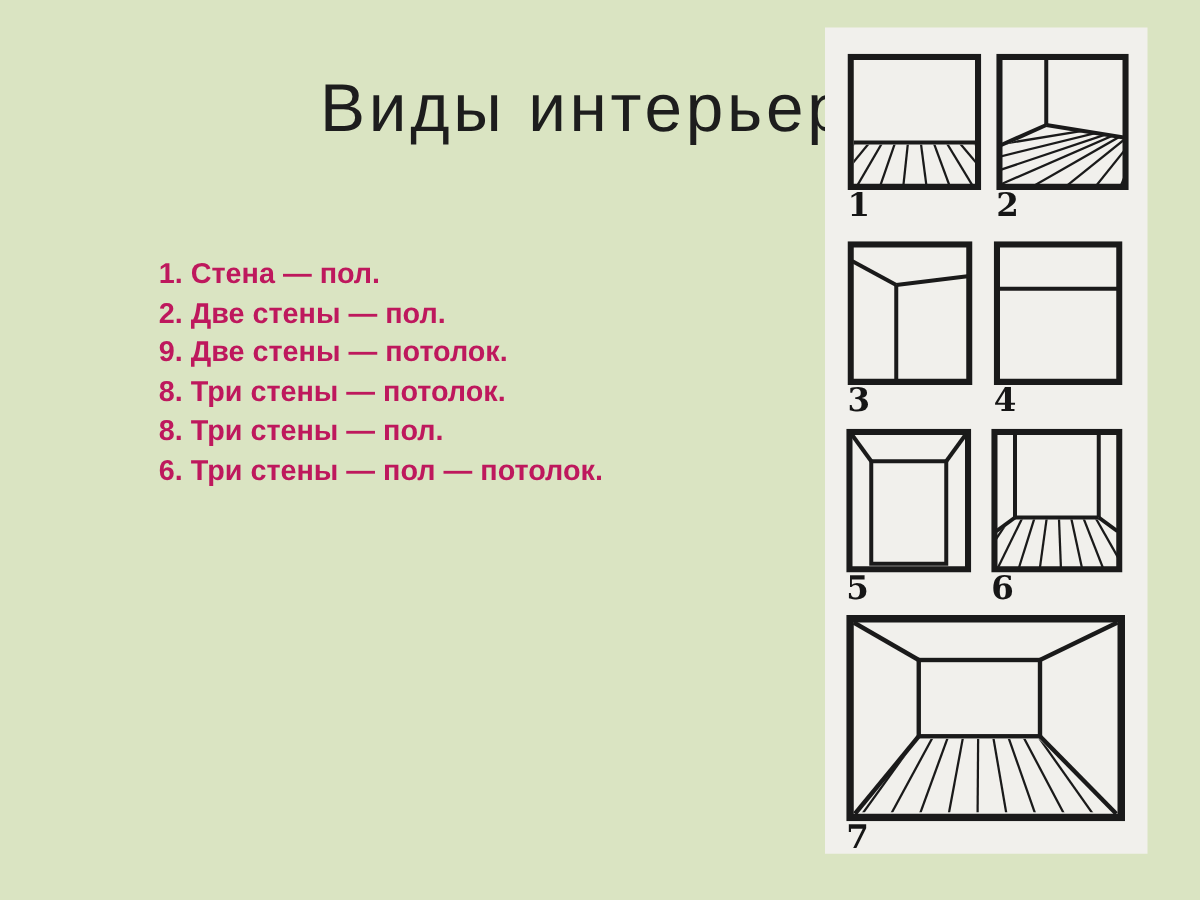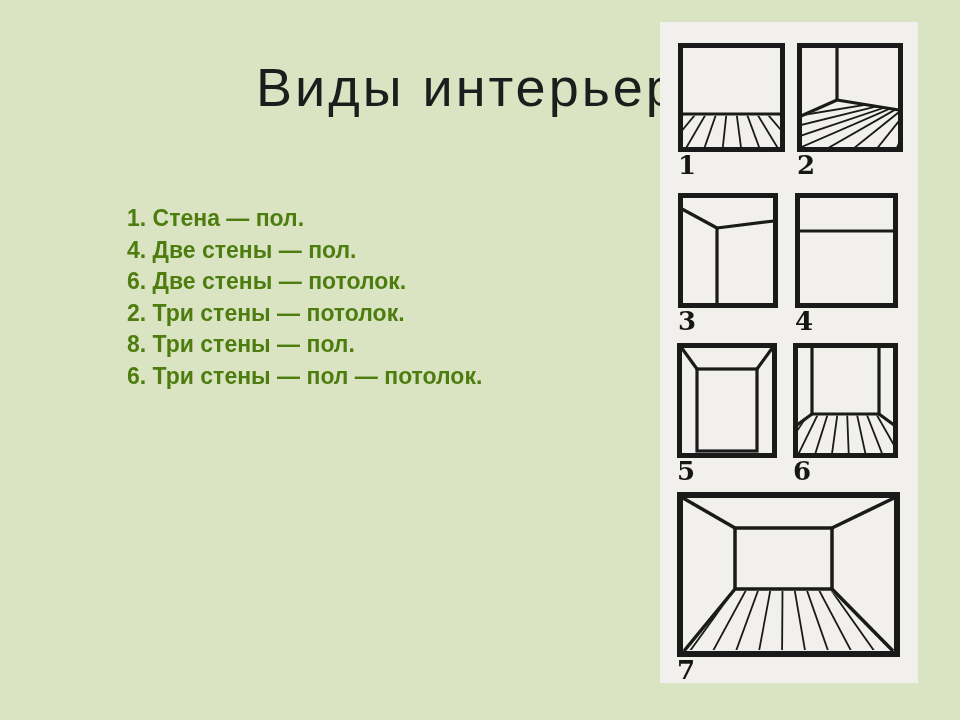--- a/index.html
+++ b/index.html
@@ -23,21 +23,21 @@
   }
   .type-list {
     position: absolute;
     left: 127px;
     top: 203px;
     z-index: 1;
   }
   .type-list .item {
     font-size: 23px;
     font-weight: bold;
-    color: #4d7c0f;
+    color: #be185d;
     line-height: 31.6px;
     white-space: nowrap;
   }
   .image-panel {
     position: absolute;
     left: 660px;
     top: 22px;
     width: 258px;
     height: 661px;
     background: #f1f0ec;
@@ -58,23 +58,23 @@
 </style>
 </head>
 <body>
 
 <div class="slide">
 
   <div class="title">Виды интерьера</div>
 
   <div class="type-list">
     <div class="item">1. Стена — пол.</div>
-    <div class="item">4. Две стены — пол.</div>
-    <div class="item">6. Две стены — потолок.</div>
-    <div class="item">2. Три стены — потолок.</div>
+    <div class="item">2. Две стены — пол.</div>
+    <div class="item">9. Две стены — потолок.</div>
+    <div class="item">8. Три стены — потолок.</div>
     <div class="item">8. Три стены — пол.</div>
     <div class="item">6. Три стены — пол — потолок.</div>
   </div>
 
   <div class="image-panel">
 
     <div class="figure" style="left:18px; top:21px;">
       <svg class="drawing" width="107" height="109" viewBox="0 0 107 109">
         <defs>
             <clipPath id="c1">

